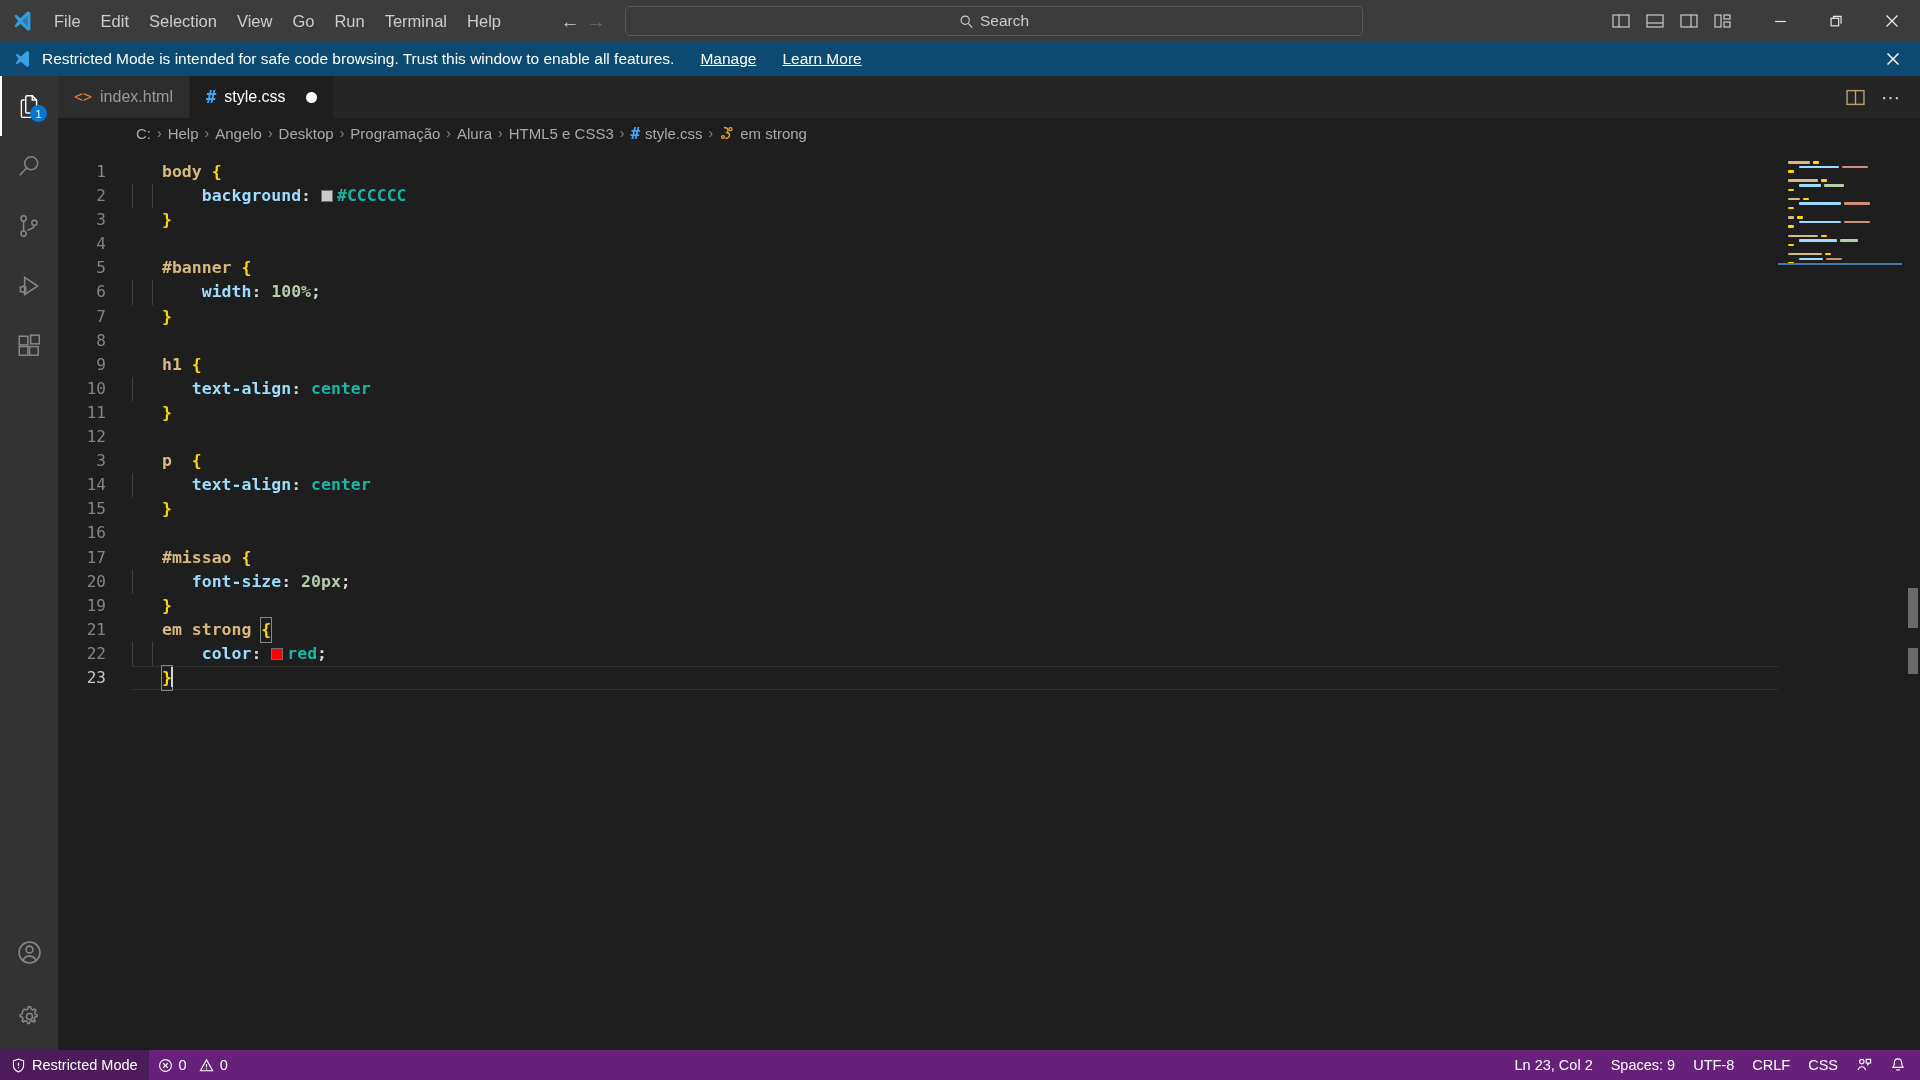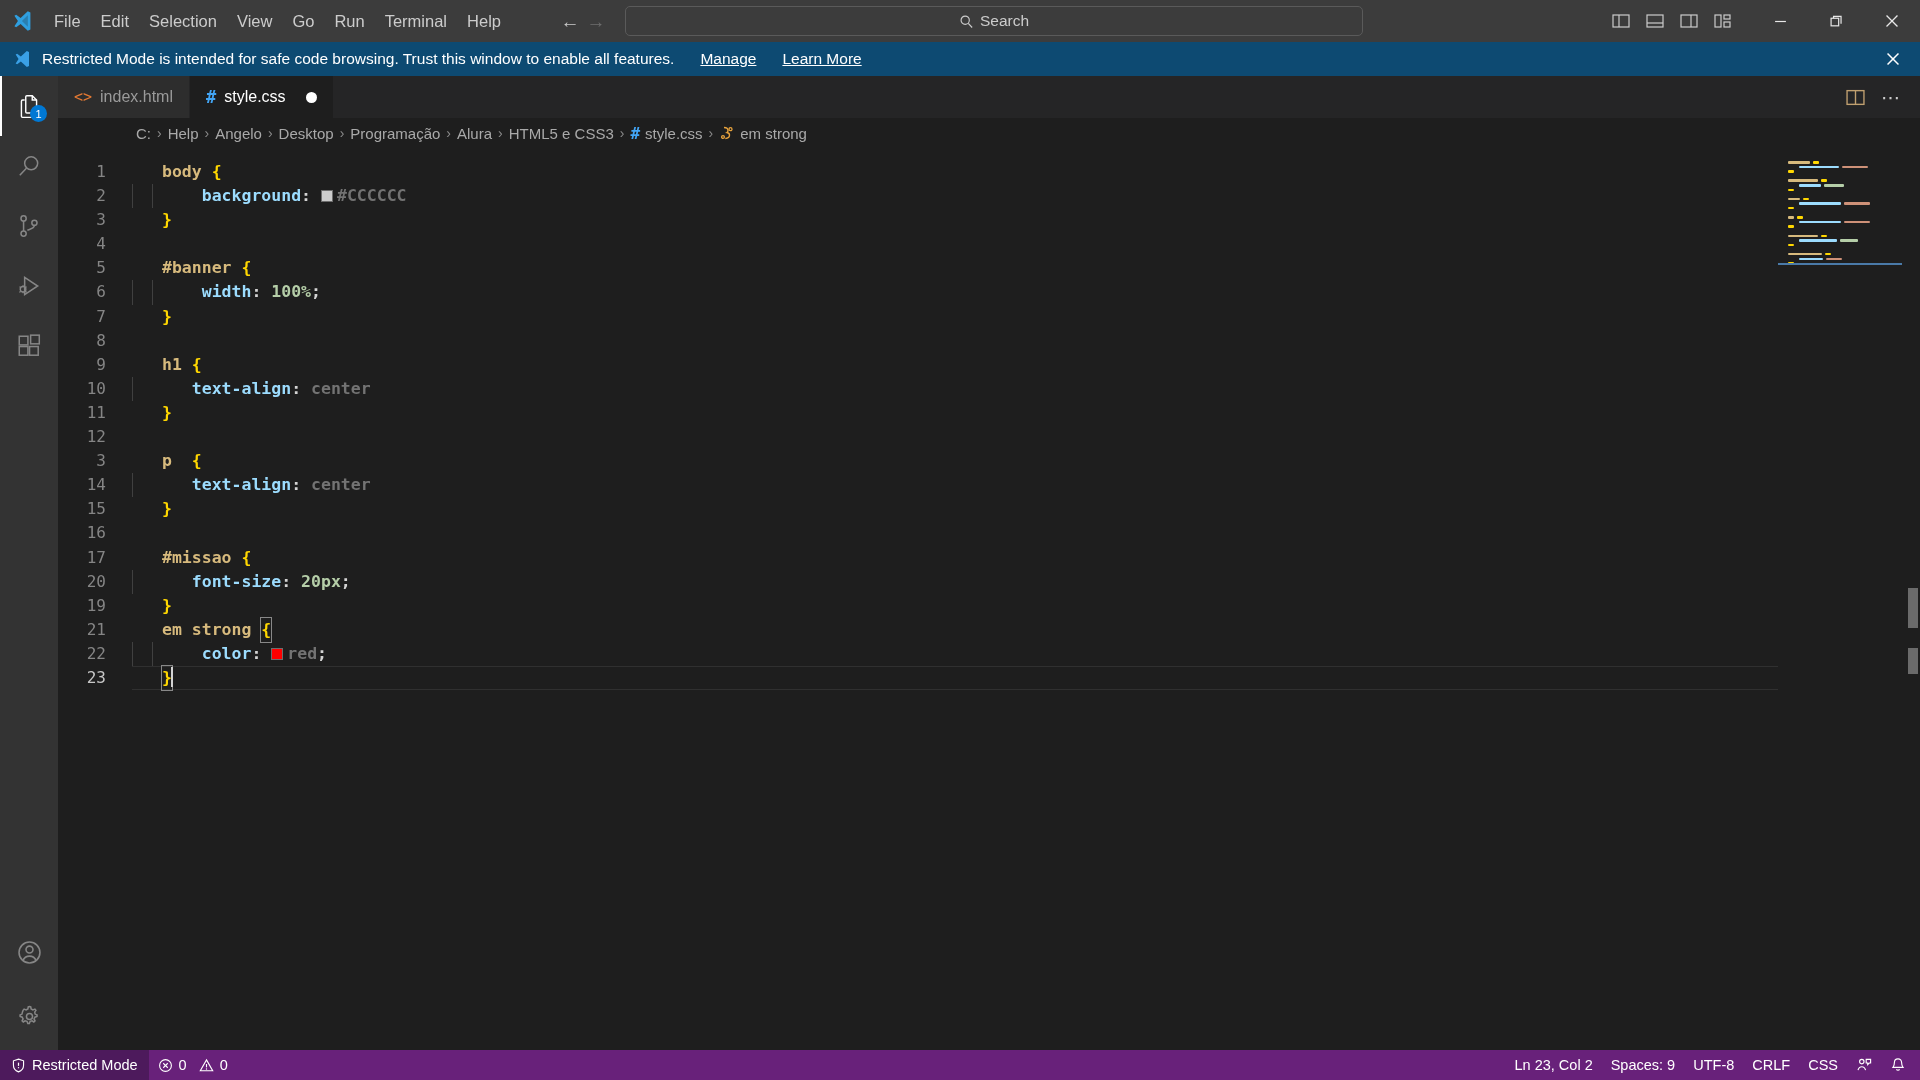--- a/index.html
+++ b/index.html
@@ -120,21 +120,21 @@
   .cline { height: 24.1px; display: flex; align-items: center; position: relative; white-space: pre; }
   .lnum {
     width: 74px; text-align: right; padding-right: 26px; color: #858585;
     font-family: "DejaVu Sans Mono", monospace; font-size: 16px; flex: 0 0 74px;
   }
   .lnum.cur { color: #c6c6c6; }
   .ctext { padding-left: 30px; position: relative; font-weight: bold; }
   
   .t-sel   { color: #d7ba7d; }
   .t-prop  { color: #9cdcfe; }
-  .t-val   { color: #737373; }
+  .t-val   { color: #14b8a6; }
   .t-num   { color: #b5cea8; }
   .t-punc  { color: #d4d4d4; }
   .t-brace { color: #ffd700; }
   .t-colon { color: #d4d4d4; }
   .swatch {
     display: inline-block; width: 12px; height: 12px; vertical-align: -1px;
     margin-right: 4px; border: 1px solid #6d6d6d;
   }
   .bmatch {
     outline: 1px solid #888888; outline-offset: 0px; display:inline-block;

